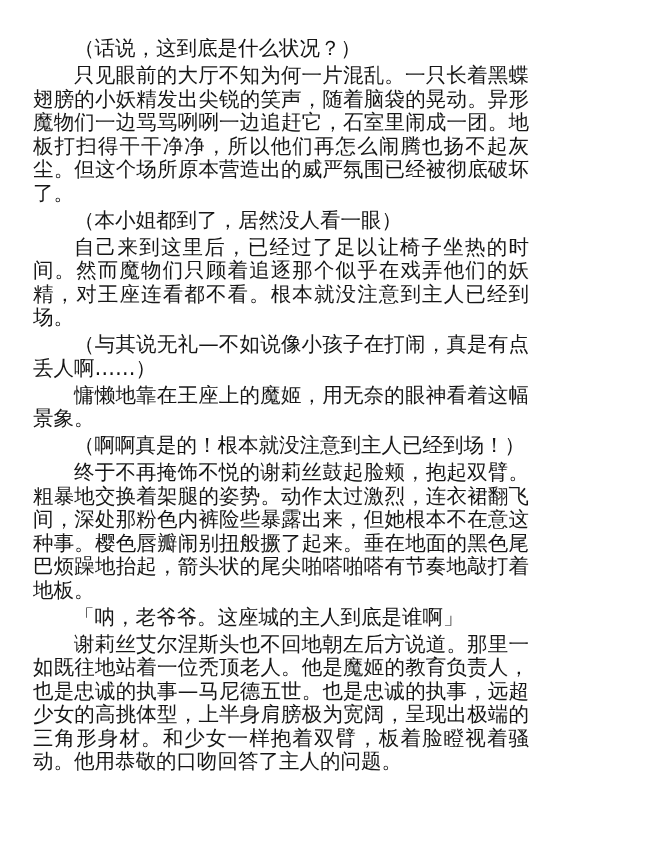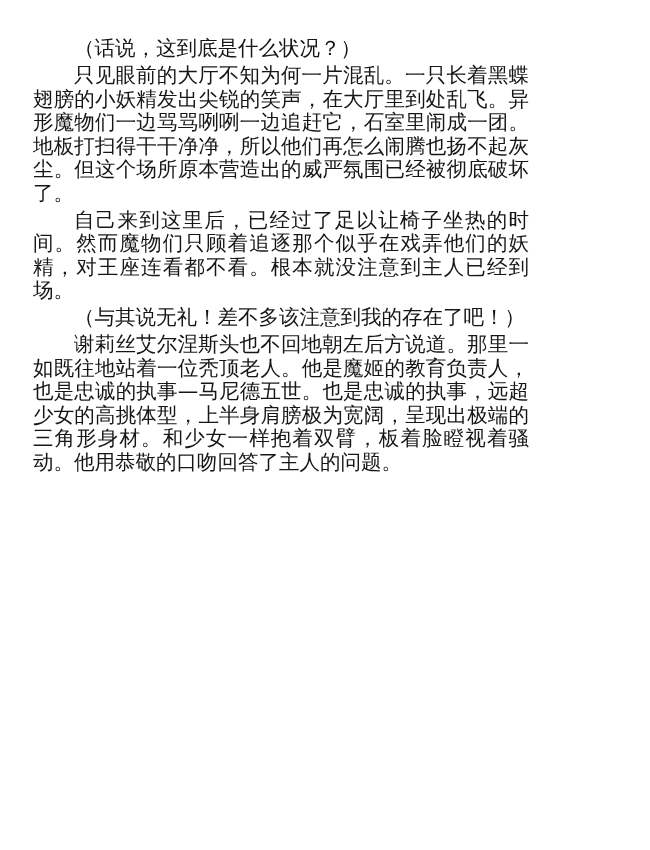--- a/index.html
+++ b/index.html
@@ -30,18 +30,23 @@
     text-indent: 2em;
     word-break: break-all;
   }
 </style>
 </head>
 <body>
 
 <div class="page" style="background: rgb(255, 255, 255);">
   <div class="text-block" style="color: rgb(22, 22, 22);">
       <p>（话说，这到底是什么状况？）</p>
-      <p>只见眼前的大厅不知为何一片混乱。一只长着黑蝶翅膀的小妖精发出尖锐的笑声，在大厅里到处乱飞。异形魔物们一边骂骂咧咧一边追赶它，石室里闹成一团。地板打扫得干干净净，所以他们再怎么闹腾也扬不起灰尘。但这个场所原本营造出的威严氛围已经被彻底破坏了。</p>
+      <p>只见眼前的大厅不知为何一片混乱。一只长着黑蝶翅膀的小妖精发出尖锐的笑声，随着脑袋的晃动。异形魔物们一边骂骂咧咧一边追赶它，石室里闹成一团。地板打扫得干干净净，所以他们再怎么闹腾也扬不起灰尘。但这个场所原本营造出的威严氛围已经被彻底破坏了。</p>
+      <p>（本小姐都到了，居然没人看一眼）</p>
       <p>自己来到这里后，已经过了足以让椅子坐热的时间。然而魔物们只顾着追逐那个似乎在戏弄他们的妖精，对王座连看都不看。根本就没注意到主人已经到场。</p>
-      <p>（与其说无礼！差不多该注意到我的存在了吧！）</p>
+      <p>（与其说无礼—不如说像小孩子在打闹，真是有点丢人啊……）</p>
+      <p>慵懒地靠在王座上的魔姬，用无奈的眼神看着这幅景象。</p>
+      <p>（啊啊真是的！根本就没注意到主人已经到场！）</p>
+      <p>终于不再掩饰不悦的谢莉丝鼓起脸颊，抱起双臂。粗暴地交换着架腿的姿势。动作太过激烈，连衣裙翻飞间，深处那粉色内裤险些暴露出来，但她根本不在意这种事。樱色唇瓣闹别扭般撅了起来。垂在地面的黑色尾巴烦躁地抬起，箭头状的尾尖啪嗒啪嗒有节奏地敲打着地板。</p>
+      <p>「呐，老爷爷。这座城的主人到底是谁啊」</p>
       <p>谢莉丝艾尔涅斯头也不回地朝左后方说道。那里一如既往地站着一位秃顶老人。他是魔姬的教育负责人，也是忠诚的执事—马尼德五世。也是忠诚的执事，远超少女的高挑体型，上半身肩膀极为宽阔，呈现出极端的三角形身材。和少女一样抱着双臂，板着脸瞪视着骚动。他用恭敬的口吻回答了主人的问题。</p>
     </div>
 </div>
 
 </body></html>

